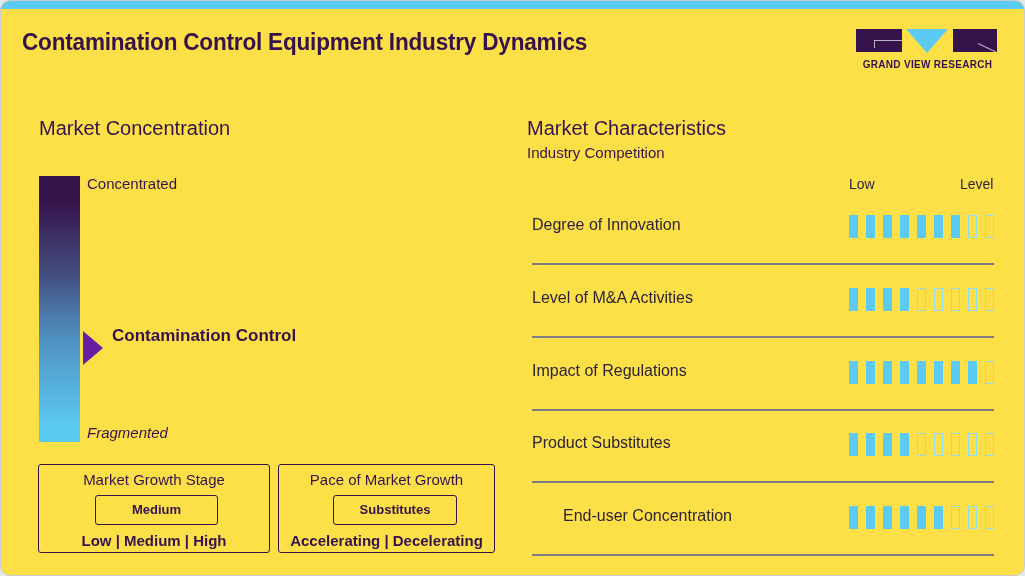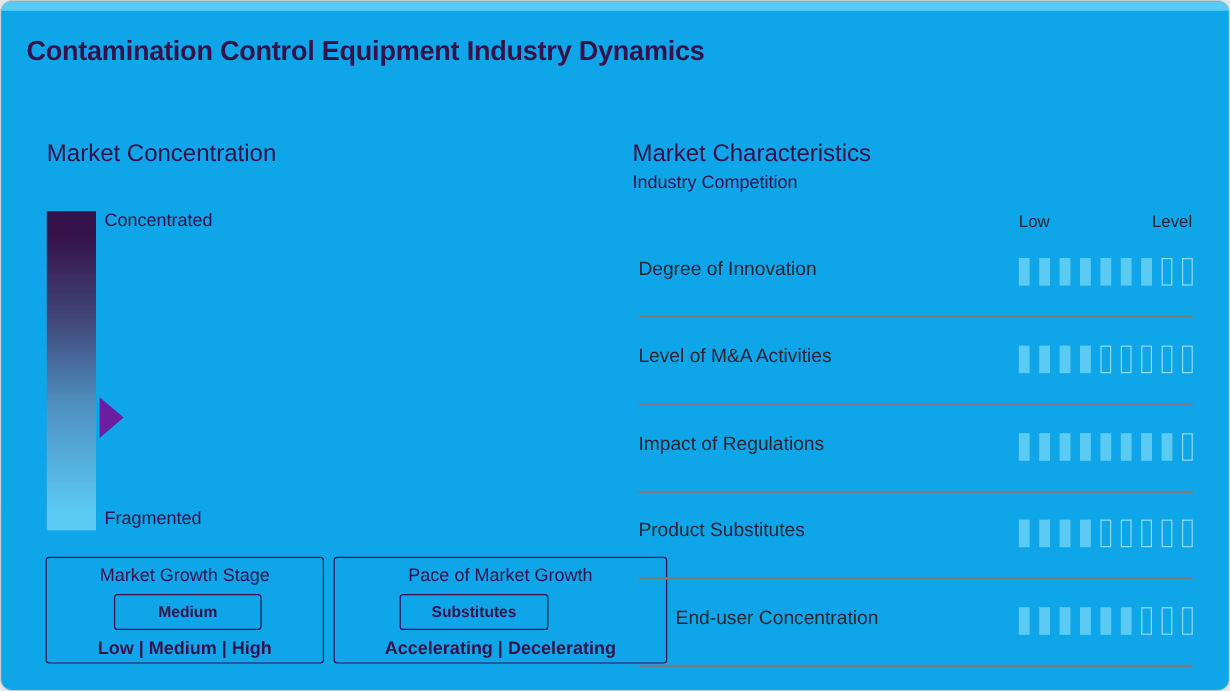--- a/index.html
+++ b/index.html
@@ -4,21 +4,21 @@
 <style>
   html, body { margin: 0; padding: 0; }
   body {
     width: 1025px; height: 576px; overflow: hidden;
     background: #e6e9ec;
     font-family: "Liberation Sans", sans-serif;
     position: relative;
   }
   .card {
     position: absolute; left: 0; top: 0; width: 1023px; height: 574px;
-    background: #0ea5e9;
+    background: #fde047;
     border: 1px solid #c9cdd2;
     border-radius: 10px;
     overflow: hidden;
   }
   .top-strip {
     position: absolute; left: 0; top: 0; width: 100%; height: 8px;
     background: #5ccbf4;
   }
   .title {
     position: absolute; left: 21px; top: 28px;
@@ -84,35 +84,45 @@
   .scale { position: absolute; top: 175px; font-size: 14px; color: #2c2433; }
 </style>
 </head>
 <body>
 
 <div class="card">
   <div class="top-strip"></div>
 
   <div class="title">Contamination Control Equipment Industry Dynamics</div>
 
+  <div class="logo">
+    <div class="blk b1"></div>
+    <div class="l1"></div>
+    <div class="l1v"></div>
+    <div class="tri"></div>
+    <div class="blk b3"></div>
+    <div class="l3"></div>
+    <div class="cap">GRAND VIEW RESEARCH</div>
+  </div>
 
   <div class="h2" style="left:38px; top:116px;">Market Concentration</div>
   <div class="grad-bar"></div>
   <div class="lbl" style="left:86px; top:174px;">Concentrated</div>
-  <div class="lbl" style="left:86px; top:423px;">Fragmented</div>
+  <div class="lbl" style="left:86px; top:423px;font-style:italic;">Fragmented</div>
   <div class="pointer"></div>
   <div class="market-label">
+    <div>Contamination Control</div>
   </div>
 
   <div class="box" style="left:37px; width:232px;">
     <div class="bt">Market Growth Stage</div>
     <div class="sel" style="left:56px; width:123px;">Medium</div>
     <div class="opts">Low | Medium | High</div>
   </div>
-  <div class="box" style="left:277px; width:278px;">
+  <div class="box" style="left:277px; width:217px;">
     <div class="bt">Pace of Market Growth</div>
     <div class="sel" style="left:54px; width:124px;">Substitutes</div>
     <div class="opts">Accelerating | Decelerating</div>
   </div>
 
   <div class="h2" style="left:526px; top:116px;">Market Characteristics</div>
   <div class="sub" style="left:526px; top:143px;">Industry Competition</div>
   <div class="scale" style="left:848px;">Low</div>
   <div class="scale" style="left:959px;">Level</div>
 

